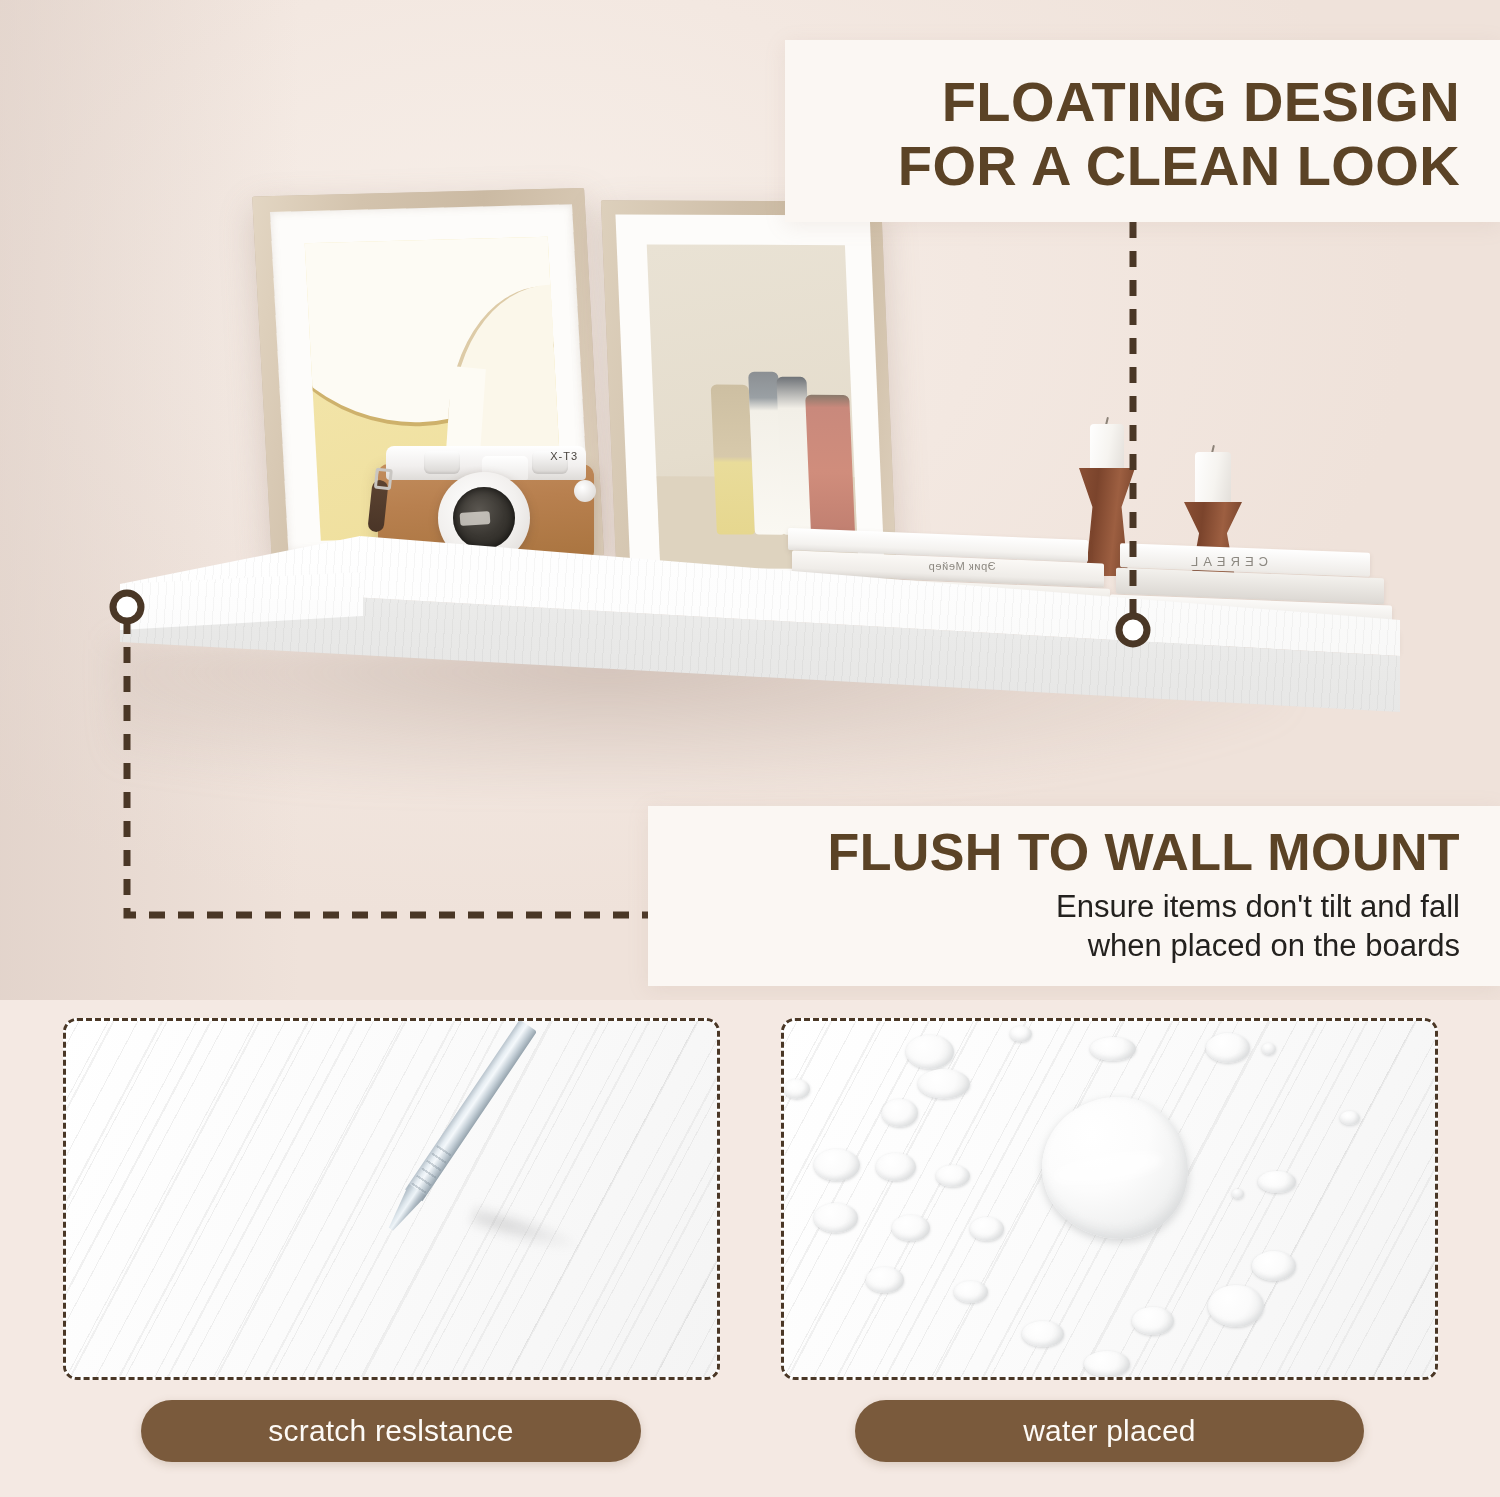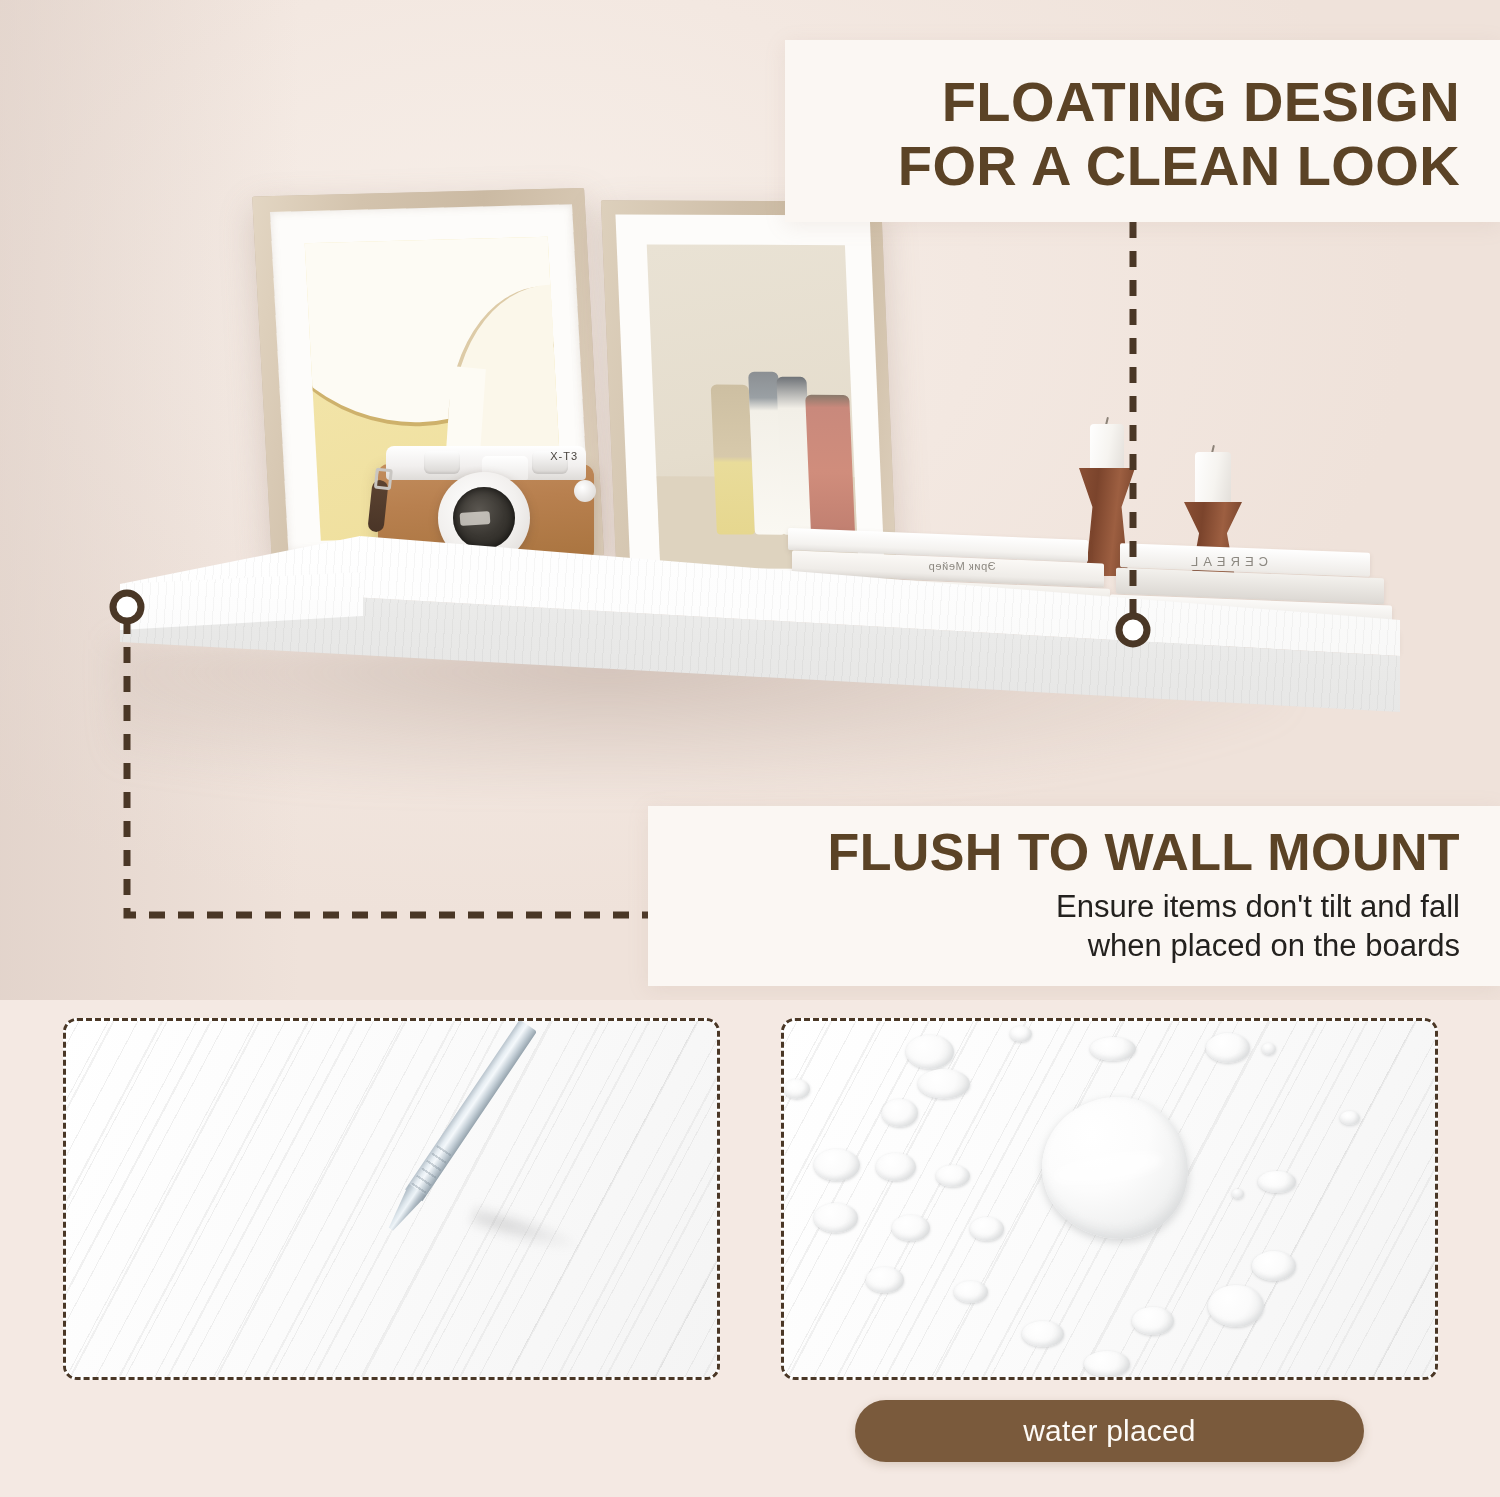--- a/index.html
+++ b/index.html
@@ -656,15 +656,16 @@
       <div class="drop" style="left:474px;top:150px;width:38px;height:22px;"></div>
       <div class="drop" style="left:448px;top:168px;width:12px;height:10px;"></div>
       <div class="drop" style="left:468px;top:230px;width:44px;height:30px;"></div>
       <div class="drop" style="left:424px;top:264px;width:56px;height:42px;"></div>
       <div class="drop" style="left:348px;top:286px;width:42px;height:28px;"></div>
       <div class="drop" style="left:300px;top:330px;width:46px;height:26px;"></div>
       <div class="drop" style="left:556px;top:90px;width:20px;height:14px;"></div>
     </div>
   </div>
 
+  <div class="pill" id="pill-scratch">scratch reslstance</div>
   <div class="pill" id="pill-water">water placed</div>
 
 </div>
 
 </body></html>

